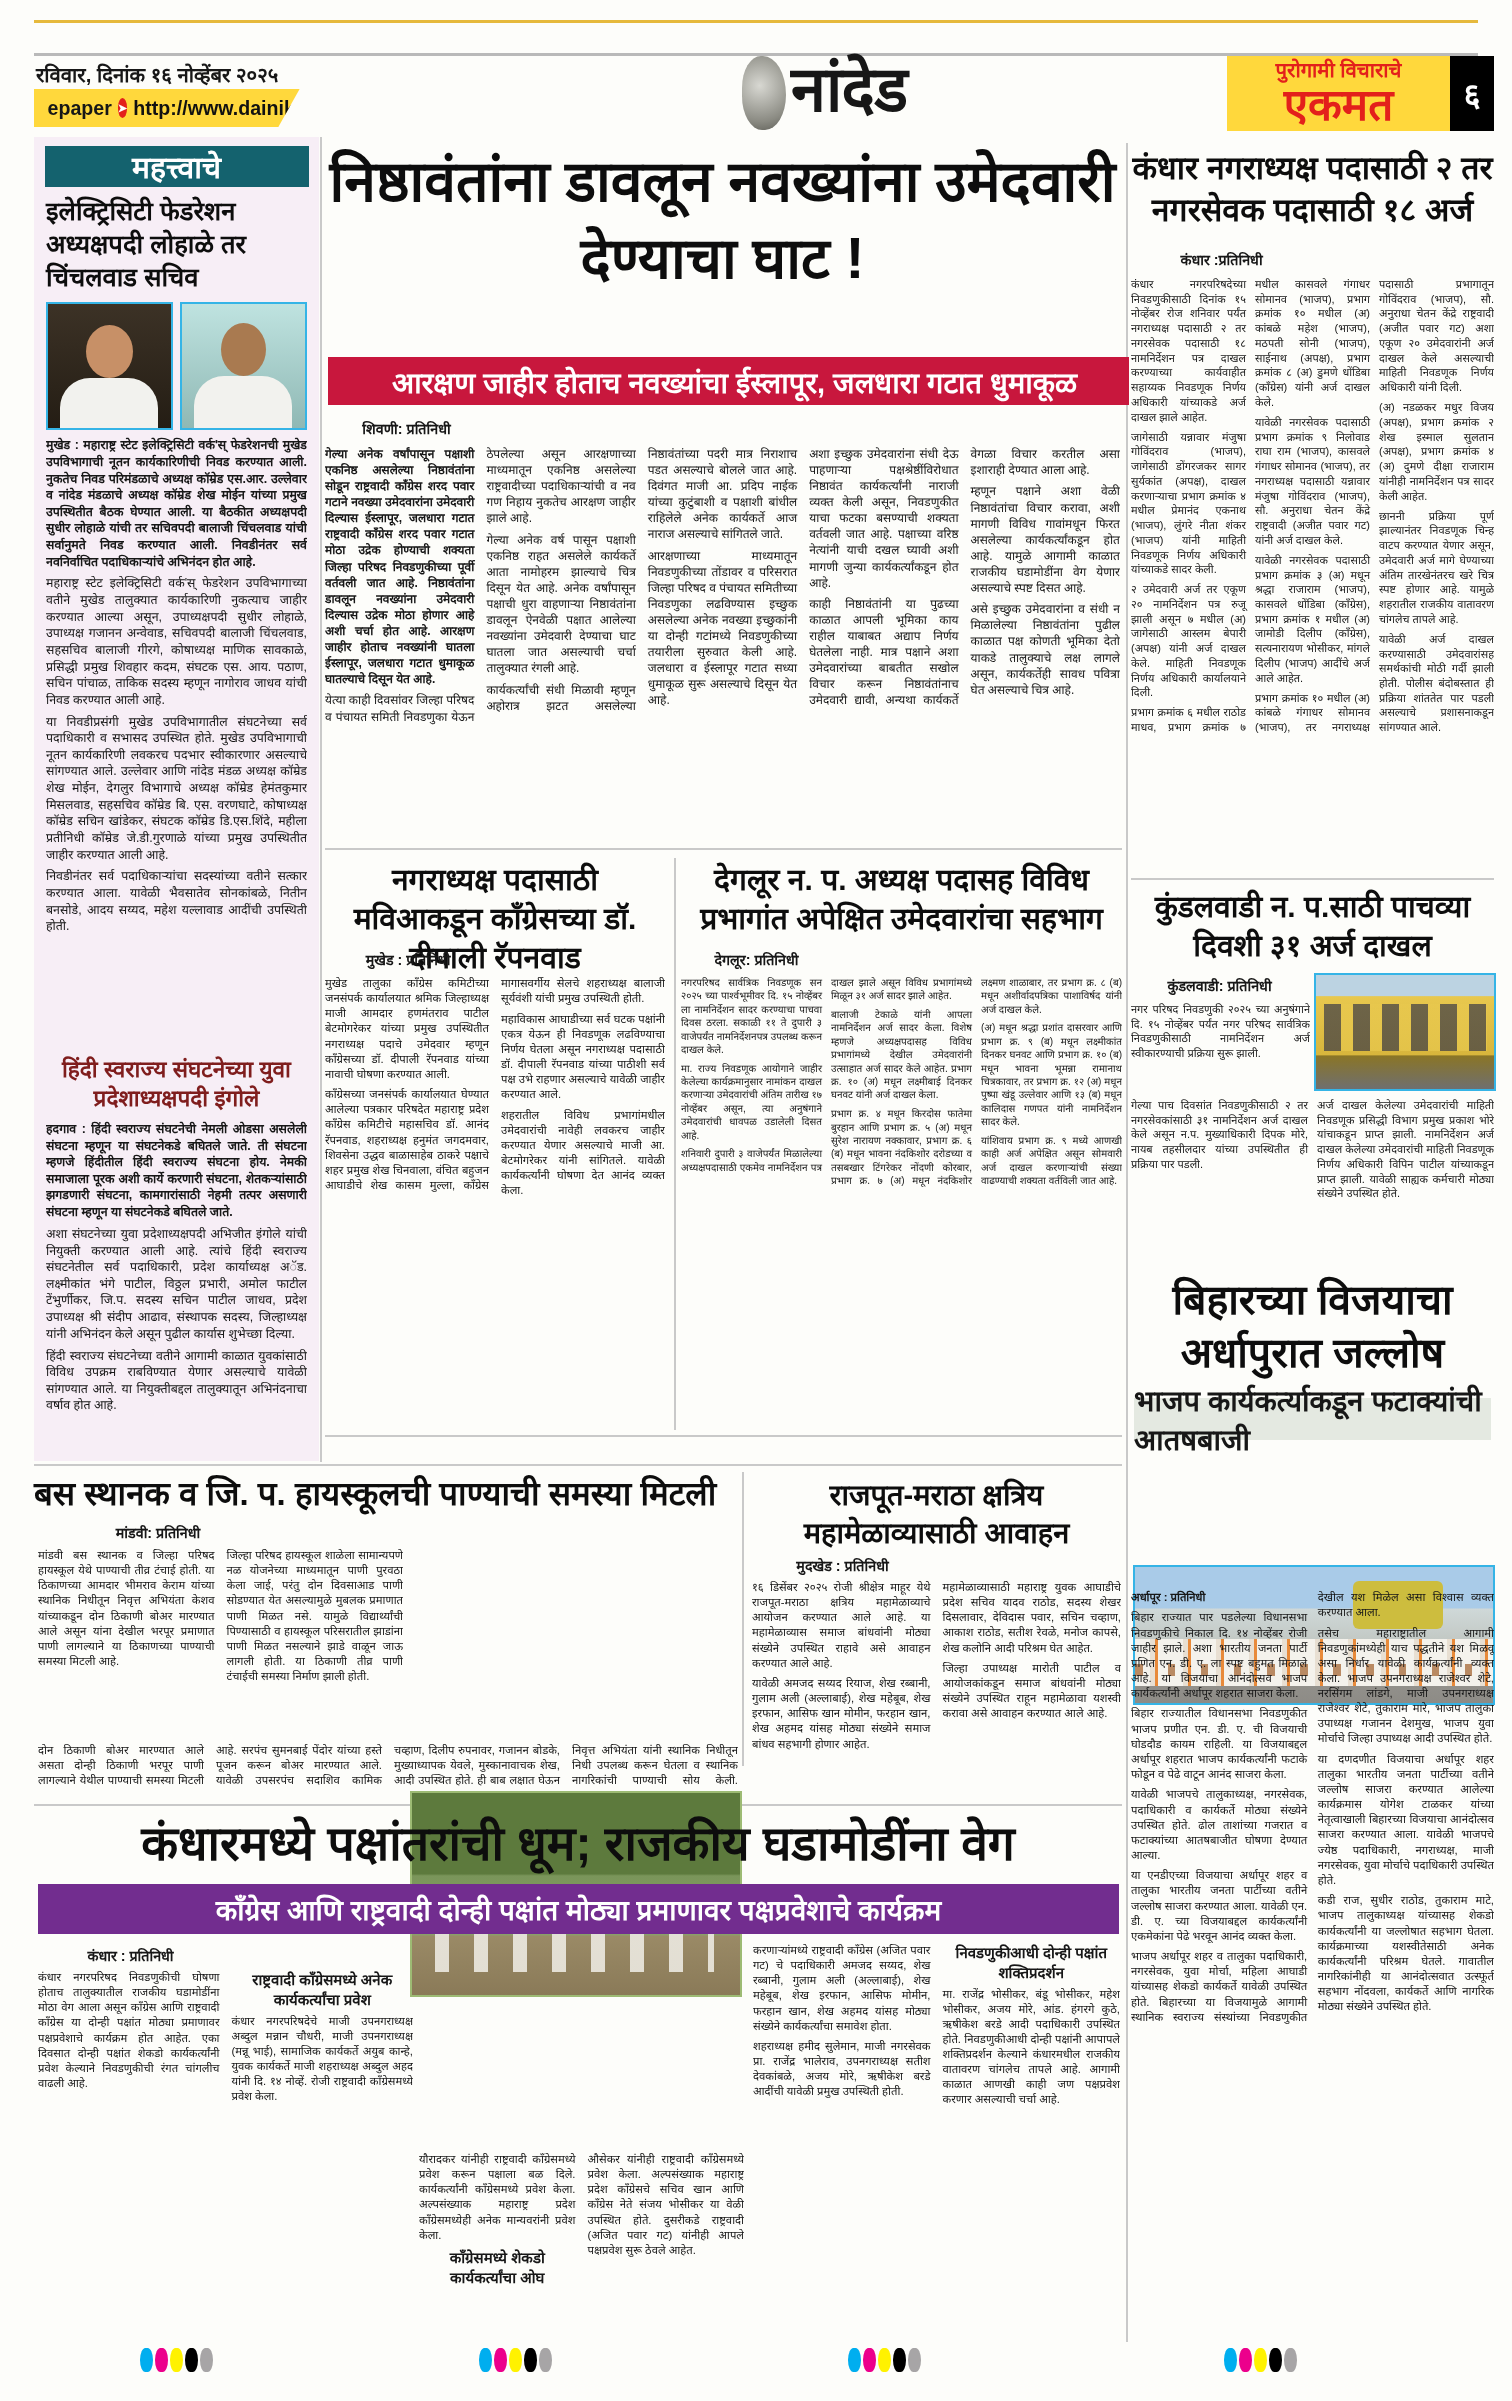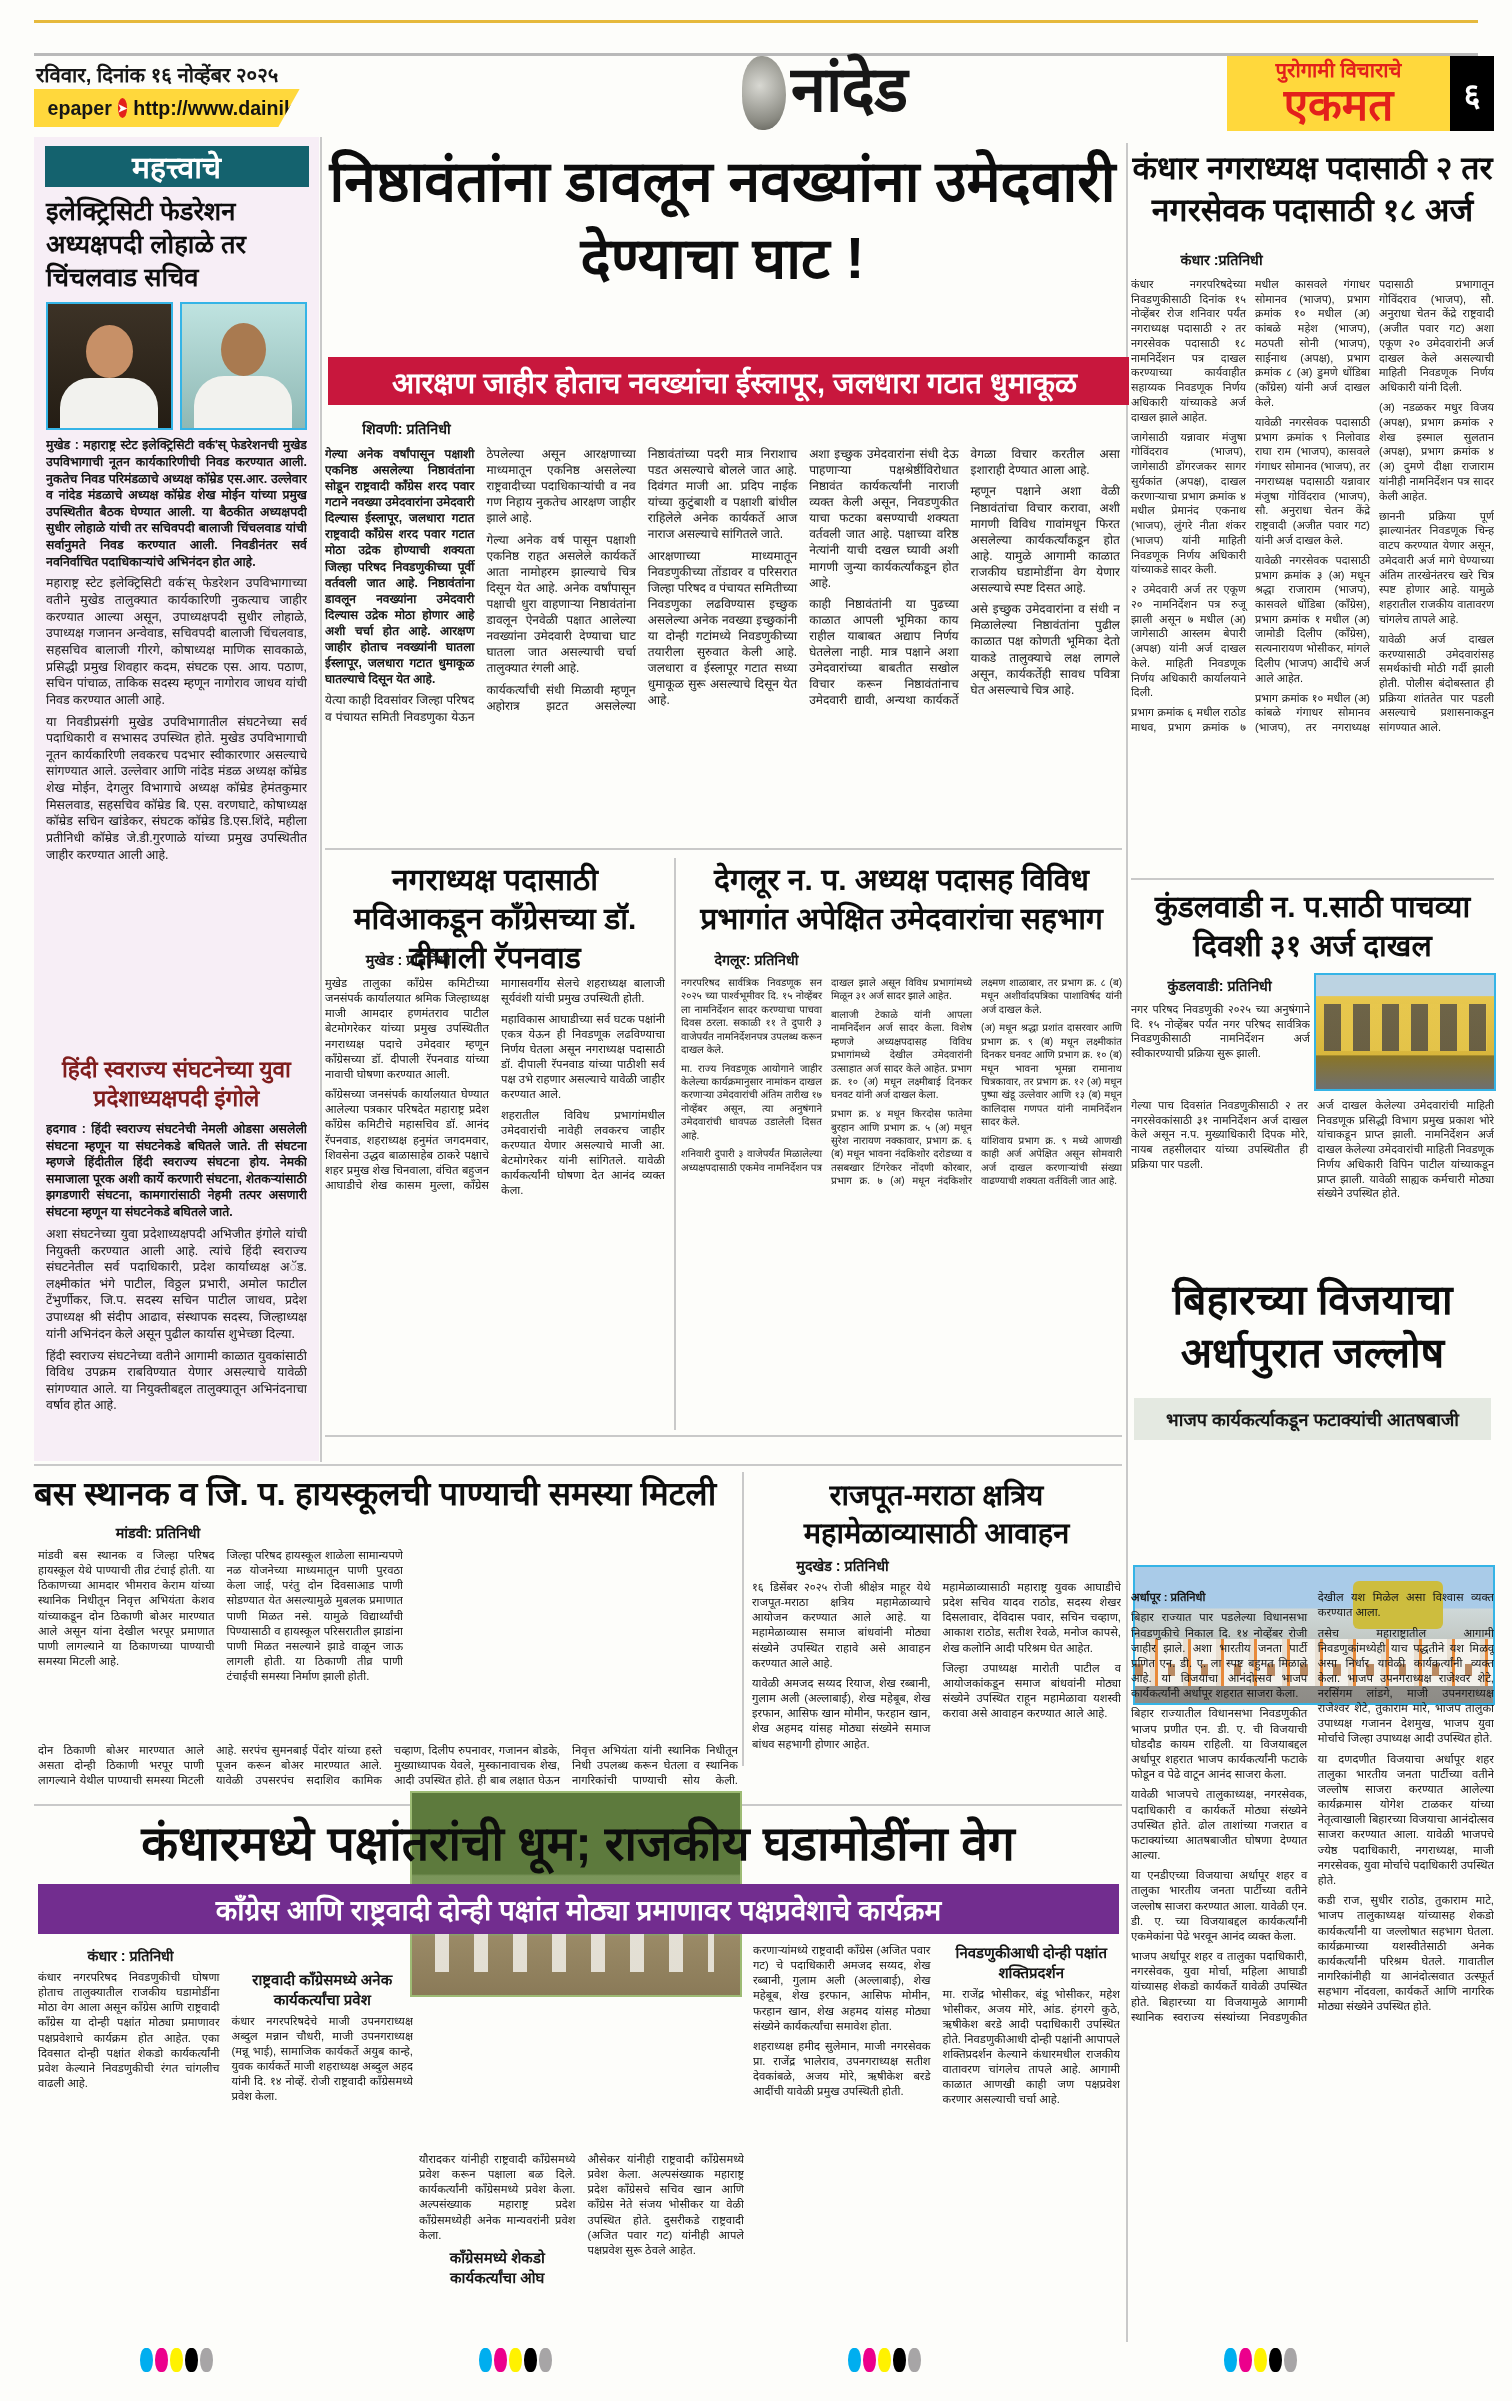--- a/index.html
+++ b/index.html
@@ -64,20 +64,21 @@
       </div>
       <div class="photo" style="width:123px;height:124px;background:linear-gradient(#bfe3e0,#8fb8b4);">
         <div class="head-circle" style="width:45px;height:53px;left:39px;top:19.6px;background:#a97a50;"></div>
         <div class="shoulders" style="width:98px;height:54px;left:12px;top:72px;"></div>
       </div>
     </div>
     <div class="bodytext" style="margin:4.5px 12px;height:610px;font-size:12.4px;">
         <p class="lead">मुखेड : महाराष्ट्र स्टेट इलेक्ट्रिसिटी वर्क'स् फेडरेशनची मुखेड उपविभागाची नूतन कार्यकारिणीची निवड करण्यात आली. नुकतेच निवड परिमंडळाचे अध्यक्ष कॉम्रेड एस.आर. उल्लेवार व नांदेड मंडळाचे अध्यक्ष कॉम्रेड शेख मोईन यांच्या प्रमुख उपस्थितीत बैठक घेण्यात आली. या बैठकीत अध्यक्षपदी सुधीर लोहाळे यांची तर सचिवपदी बालाजी चिंचलवाड यांची सर्वानुमते निवड करण्यात आली. निवडीनंतर सर्व नवनिर्वाचित पदाधिकाऱ्यांचे अभिनंदन होत आहे.</p>
         <p>महाराष्ट्र स्टेट इलेक्ट्रिसिटी वर्क'स् फेडरेशन उपविभागाच्या वतीने मुखेड तालुक्यात कार्यकारिणी नुकत्याच जाहीर करण्यात आल्या असून, उपाध्यक्षपदी सुधीर लोहाळे, उपाध्यक्ष गजानन अन्वेवाड, सचिवपदी बालाजी चिंचलवाड, सहसचिव बालाजी गीरगे, कोषाध्यक्ष माणिक सावकाळे, प्रसिद्धी प्रमुख शिवहार कदम, संघटक एस. आय. पठाण, सचिन पांचाळ, ताकिक सदस्य म्हणून नागोराव जाधव यांची निवड करण्यात आली आहे.</p>
         <p>या निवडीप्रसंगी मुखेड उपविभागातील संघटनेच्या सर्व पदाधिकारी व सभासद उपस्थित होते. मुखेड उपविभागाची नूतन कार्यकारिणी लवकरच पदभार स्वीकारणार असल्याचे सांगण्यात आले. उल्लेवार आणि नांदेड मंडळ अध्यक्ष कॉम्रेड शेख मोईन, देगलुर विभागाचे अध्यक्ष कॉम्रेड हेमंतकुमार मिसलवाड, सहसचिव कॉम्रेड बि. एस. वरणघाटे, कोषाध्यक्ष कॉम्रेड सचिन खांडेकर, संघटक कॉम्रेड डि.एस.शिंदे, महीला प्रतीनिधी कॉम्रेड जे.डी.गुरणाळे यांच्या प्रमुख उपस्थितीत जाहीर करण्यात आली आहे.</p>
+        <p>निवडीनंतर सर्व पदाधिकाऱ्यांचा सदस्यांच्या वतीने सत्कार करण्यात आला. यावेळी भैवसातेव सोनकांबळे, नितीन बनसोडे, आदय सय्यद, महेश यल्लावाड आदींची उपस्थिती होती.</p>
       </div>
     <div class="headline" style="margin:7.5px 12px;font-size:22.6px;color:#7f1d1d;text-align:center;">हिंदी स्वराज्य संघटनेच्या युवा प्रदेशाध्यक्षपदी इंगोले</div>
     <div class="bodytext" style="margin:6px 12px;height:346px;font-size:12.4px;">
         <p class="lead">हदगाव : हिंदी स्वराज्य संघटनेची नेमली ओडसा असलेली संघटना म्हणून या संघटनेकडे बघितले जाते. ती संघटना म्हणजे हिंदीतील हिंदी स्वराज्य संघटना होय. नेमकी समाजाला पूरक अशी कार्ये करणारी संघटना, शेतकऱ्यांसाठी झगडणारी संघटना, कामगारांसाठी नेहमी तत्पर असणारी संघटना म्हणून या संघटनेकडे बघितले जाते.</p>
         <p>अशा संघटनेच्या युवा प्रदेशाध्यक्षपदी अभिजीत इंगोले यांची नियुक्ती करण्यात आली आहे. त्यांचे हिंदी स्वराज्य संघटनेतील सर्व पदाधिकारी, प्रदेश कार्याध्यक्ष अॅड. लक्ष्मीकांत भंगे पाटील, विठ्ठल प्रभारी, अमोल फाटील टेंभुर्णीकर, जि.प. सदस्य सचिन पाटील जाधव, प्रदेश उपाध्यक्ष श्री संदीप आढाव, संस्थापक सदस्य, जिल्हाध्यक्ष यांनी अभिनंदन केले असून पुढील कार्यास शुभेच्छा दिल्या.</p>
         <p>हिंदी स्वराज्य संघटनेच्या वतीने आगामी काळात युवकांसाठी विविध उपक्रम राबविण्यात येणार असल्याचे यावेळी सांगण्यात आले. या नियुक्तीबद्दल तालुक्यातून अभिनंदनाचा वर्षाव होत आहे.</p>
       </div>
   </div>
 
   <div class="abs headline" style="left:325px;top:143px;width:795px;font-size:57px;text-align:center;line-height:1.35;">निष्ठावंतांना डावलून नवख्यांना उमेदवारी देण्याचा घाट !</div>
@@ -138,21 +139,21 @@
   </div>
   <div class="abs bodytext" style="left:1131px;top:1002px;width:179px;height:89px;font-size:11px;">
       <p>नगर परिषद निवडणुकी २०२५ च्या अनुषंगाने दि. १५ नोव्हेंबर पर्यंत नगर परिषद सार्वत्रिक निवडणुकीसाठी नामनिर्देशन अर्ज स्वीकारण्याची प्रक्रिया सुरू झाली.</p>
     </div>
   <div class="abs bodytext colgroup" style="left:1131px;top:1098px;width:363px;height:151px;column-count:2;column-gap:9px;font-size:11px;">
       <p>गेल्या पाच दिवसांत निवडणुकीसाठी २ तर नगरसेवकांसाठी ३१ नामनिर्देशन अर्ज दाखल केले असून न.प. मुख्याधिकारी दिपक मोरे, नायब तहसीलदार यांच्या उपस्थितीत ही प्रक्रिया पार पडली.</p>
       <p>अर्ज दाखल केलेल्या उमेदवारांची माहिती निवडणूक प्रसिद्धी विभाग प्रमुख प्रकाश भोरे यांचाकडून प्राप्त झाली. नामनिर्देशन अर्ज दाखल केलेल्या उमेदवारांची माहिती निवडणूक निर्णय अधिकारी विपिन पाटील यांच्याकडून प्राप्त झाली. यावेळी साह्यक कर्मचारी मोठ्या संख्येने उपस्थित होते.</p>
     </div>
 
   <div class="abs headline" style="left:1131px;top:1274px;width:363px;font-size:41px;text-align:center;">बिहारच्या विजयाचा अर्धापुरात जल्लोष</div>
-  <div class="abs" style="left:1134px;top:1398px;width:357px;height:42px;background:#e4e9e1;display:flex;align-items:center;justify-content:center;font-size:18px;font-weight:800;">भाजप कार्यकर्त्याकडून फटाक्यांची आतषबाजी</div>
+  <div class="abs" style="left:1134px;top:1398px;width:357px;height:42px;background:#e4e9e1;display:flex;align-items:center;justify-content:center;font-size:29px;font-weight:800;">भाजप कार्यकर्त्याकडून फटाक्यांची आतषबाजी</div>
   <div class="abs photo" style="left:1133px;top:1447px;width:358px;height:136px;background:linear-gradient(#a9cbe8 30%,#cfd8d8 31%,#bfc4bf 60%,#9c9a94 61%,#8d8b86);">
     <div style="position:absolute;left:218px;top:13.6px;width:90px;height:48px;background:#cdbd3e;border-radius:6px;"></div>
     <div style="position:absolute;left:0;bottom:16.6px;width:100%;height:47px;background:repeating-linear-gradient(90deg,#f4f2ec 0 15px,#e8dfd2 15px 19.6px,#e88a3a 19.6px 22.6px,#f4f2ec 22.6px 33px);"></div>
     <div style="position:absolute;left:0;bottom:27px;width:100%;height:12px;background:repeating-linear-gradient(90deg,#b98a63 0 7.5px,transparent 7.5px 33px);"></div>
   </div>
   <div class="abs bodytext colgroup" style="left:1131px;top:1590px;width:363px;height:749px;column-count:2;column-gap:10.5px;font-size:11.3px;">
       <p class="lead">अर्धापूर : प्रतिनिधी</p>
       <p>बिहार राज्यात पार पडलेल्या विधानसभा निवडणुकीचे निकाल दि. १४ नोव्हेंबर रोजी जाहीर झाले. अशा भारतीय जनता पार्टी प्रणित एन. डी. ए. ला स्पष्ट बहुमत मिळाले आहे. या विजयाचा आनंदोत्सव भाजप कार्यकर्त्यांनी अर्धापूर शहरात साजरा केला.</p>
       <p>बिहार राज्यातील विधानसभा निवडणुकीत भाजप प्रणीत एन. डी. ए. ची विजयाची घोडदौड कायम राहिली. या विजयाबद्दल अर्धापूर शहरात भाजप कार्यकर्त्यांनी फटाके फोडून व पेढे वाटून आनंद साजरा केला.</p>
       <p>यावेळी भाजपचे तालुकाध्यक्ष, नगरसेवक, पदाधिकारी व कार्यकर्ते मोठ्या संख्येने उपस्थित होते. ढोल ताशांच्या गजरात व फटाक्यांच्या आतषबाजीत घोषणा देण्यात आल्या.</p>

